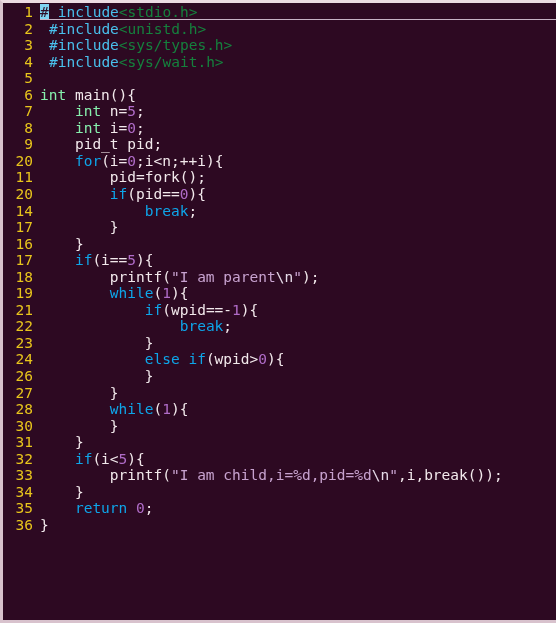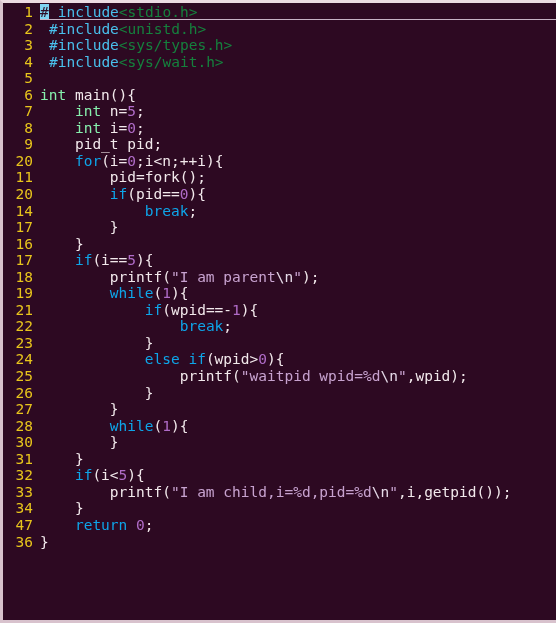--- a/index.html
+++ b/index.html
@@ -117,25 +117,24 @@
       <div class="line"><div class="gutter">14</div><div class="code"><span class="tok-plain">            </span><span class="tok-kw">break</span><span class="tok-plain">;</span></div></div>
       <div class="line"><div class="gutter">17</div><div class="code"><span class="tok-plain">        }</span></div></div>
       <div class="line"><div class="gutter">16</div><div class="code"><span class="tok-plain">    }</span></div></div>
       <div class="line"><div class="gutter">17</div><div class="code"><span class="tok-plain">    </span><span class="tok-kw">if</span><span class="tok-plain">(i==</span><span class="tok-num">5</span><span class="tok-plain">){</span></div></div>
       <div class="line"><div class="gutter">18</div><div class="code"><span class="tok-plain">        printf(</span><span class="tok-str">"I am parent</span><span class="tok-esc">\n</span><span class="tok-str">"</span><span class="tok-plain">);</span></div></div>
       <div class="line"><div class="gutter">19</div><div class="code"><span class="tok-plain">        </span><span class="tok-kw">while</span><span class="tok-plain">(</span><span class="tok-num">1</span><span class="tok-plain">){</span></div></div>
       <div class="line"><div class="gutter">21</div><div class="code"><span class="tok-plain">            </span><span class="tok-kw">if</span><span class="tok-plain">(wpid==-</span><span class="tok-num">1</span><span class="tok-plain">){</span></div></div>
       <div class="line"><div class="gutter">22</div><div class="code"><span class="tok-plain">                </span><span class="tok-kw">break</span><span class="tok-plain">;</span></div></div>
       <div class="line"><div class="gutter">23</div><div class="code"><span class="tok-plain">            }</span></div></div>
       <div class="line"><div class="gutter">24</div><div class="code"><span class="tok-plain">            </span><span class="tok-kw">else</span><span class="tok-plain"> </span><span class="tok-kw">if</span><span class="tok-plain">(wpid&gt;</span><span class="tok-num">0</span><span class="tok-plain">){</span></div></div>
-      <div class="line"><div class="gutter">25</div><div class="code"><span class="tok-plain">                printf(</span><span class="tok-str">"waitpid wpid=%d</span><span class="tok-esc">\n</span><span class="tok-str">"</span><span class="tok-plain">,wpid);</span></div></div>
       <div class="line"><div class="gutter">26</div><div class="code"><span class="tok-plain">            }</span></div></div>
       <div class="line"><div class="gutter">27</div><div class="code"><span class="tok-plain">        }</span></div></div>
       <div class="line"><div class="gutter">28</div><div class="code"><span class="tok-plain">        </span><span class="tok-kw">while</span><span class="tok-plain">(</span><span class="tok-num">1</span><span class="tok-plain">){</span></div></div>
       <div class="line"><div class="gutter">30</div><div class="code"><span class="tok-plain">        }</span></div></div>
       <div class="line"><div class="gutter">31</div><div class="code"><span class="tok-plain">    }</span></div></div>
       <div class="line"><div class="gutter">32</div><div class="code"><span class="tok-plain">    </span><span class="tok-kw">if</span><span class="tok-plain">(i&lt;</span><span class="tok-num">5</span><span class="tok-plain">){</span></div></div>
-      <div class="line"><div class="gutter">33</div><div class="code"><span class="tok-plain">        printf(</span><span class="tok-str">"I am child,i=%d,pid=%d</span><span class="tok-esc">\n</span><span class="tok-str">"</span><span class="tok-plain">,i,getpid());</span></div></div>
+      <div class="line"><div class="gutter">33</div><div class="code"><span class="tok-plain">        printf(</span><span class="tok-str">"I am child,i=%d,pid=%d</span><span class="tok-esc">\n</span><span class="tok-str">"</span><span class="tok-plain">,i,break());</span></div></div>
       <div class="line"><div class="gutter">34</div><div class="code"><span class="tok-plain">    }</span></div></div>
-      <div class="line"><div class="gutter">47</div><div class="code"><span class="tok-plain">    </span><span class="tok-kw">return</span><span class="tok-plain"> </span><span class="tok-num">0</span><span class="tok-plain">;</span></div></div>
+      <div class="line"><div class="gutter">35</div><div class="code"><span class="tok-plain">    </span><span class="tok-kw">return</span><span class="tok-plain"> </span><span class="tok-num">0</span><span class="tok-plain">;</span></div></div>
       <div class="line"><div class="gutter">36</div><div class="code"><span class="tok-plain">}</span></div></div>
     </div>
 </div>
 
 </body></html>

